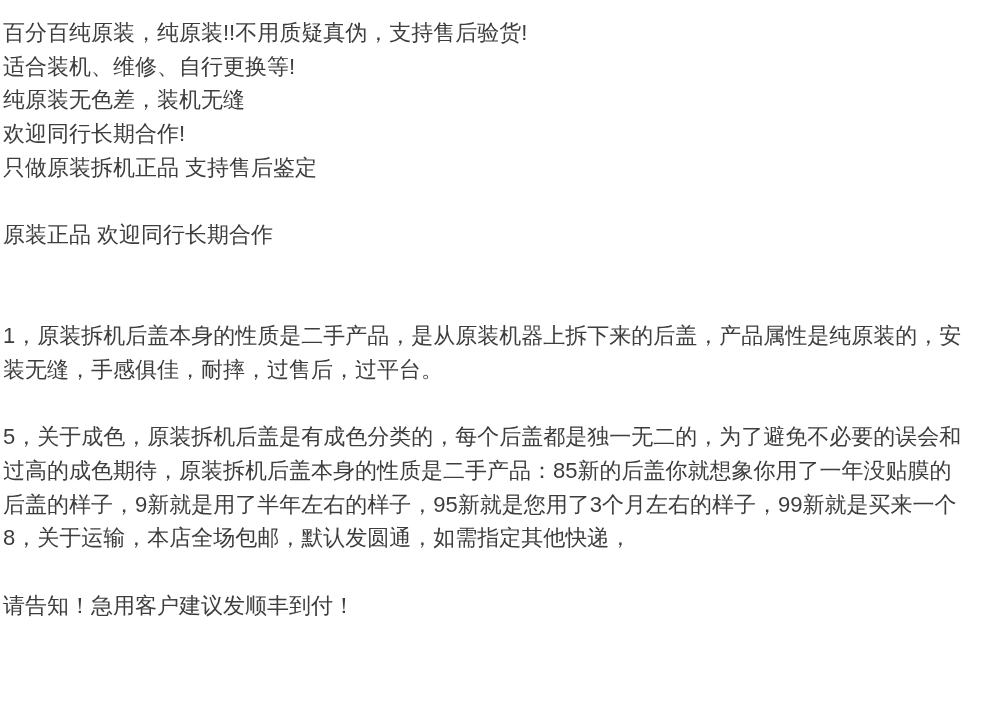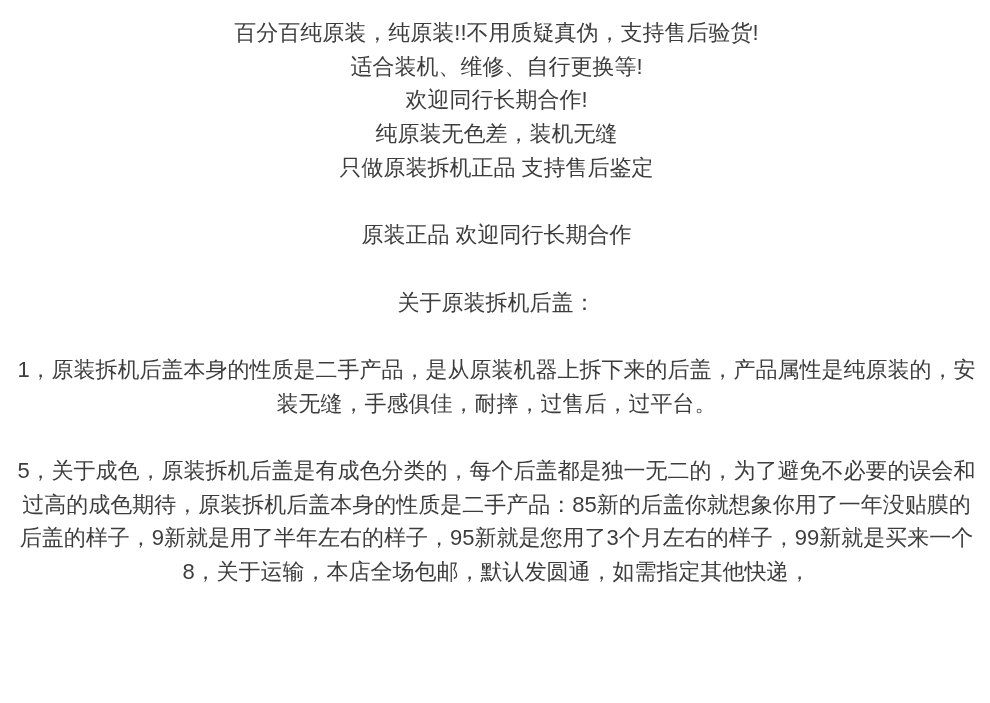--- a/index.html
+++ b/index.html
@@ -17,44 +17,43 @@
     background: var(--bg);
     overflow: hidden;
   }
   .doc {
     width: 990px;
     height: 703px;
     padding: 16px 0 0 3px;
     font-family: "Liberation Sans", "DejaVu Sans", sans-serif;
     font-size: 22px;
     color: var(--fg);
-    text-align: center;
   }
   .line {
     height: 33.7px;
     line-height: 33.7px;
     white-space: nowrap;
     overflow: visible;
   }
 </style>
 </head>
 <body>
 
 <div class="doc">
   <div class="line">百分百纯原装，纯原装!!不用质疑真伪，支持售后验货!</div>
   <div class="line">适合装机、维修、自行更换等!</div>
+  <div class="line">纯原装无色差，装机无缝</div>
   <div class="line">欢迎同行长期合作!</div>
-  <div class="line">纯原装无色差，装机无缝</div>
   <div class="line">只做原装拆机正品 支持售后鉴定</div>
   <div class="line"></div>
   <div class="line">原装正品 欢迎同行长期合作</div>
   <div class="line"></div>
-  <div class="line">关于原装拆机后盖：</div>
   <div class="line"></div>
   <div class="line">1，原装拆机后盖本身的性质是二手产品，是从原装机器上拆下来的后盖，产品属性是纯原装的，安</div>
   <div class="line">装无缝，手感俱佳，耐摔，过售后，过平台。</div>
   <div class="line"></div>
   <div class="line">5，关于成色，原装拆机后盖是有成色分类的，每个后盖都是独一无二的，为了避免不必要的误会和</div>
   <div class="line">过高的成色期待，原装拆机后盖本身的性质是二手产品：85新的后盖你就想象你用了一年没贴膜的</div>
   <div class="line">后盖的样子，9新就是用了半年左右的样子，95新就是您用了3个月左右的样子，99新就是买来一个</div>
   <div class="line">8，关于运输，本店全场包邮，默认发圆通，如需指定其他快递，</div>
   <div class="line"></div>
+  <div class="line">请告知！急用客户建议发顺丰到付！</div>
 </div>
 
 </body></html>

